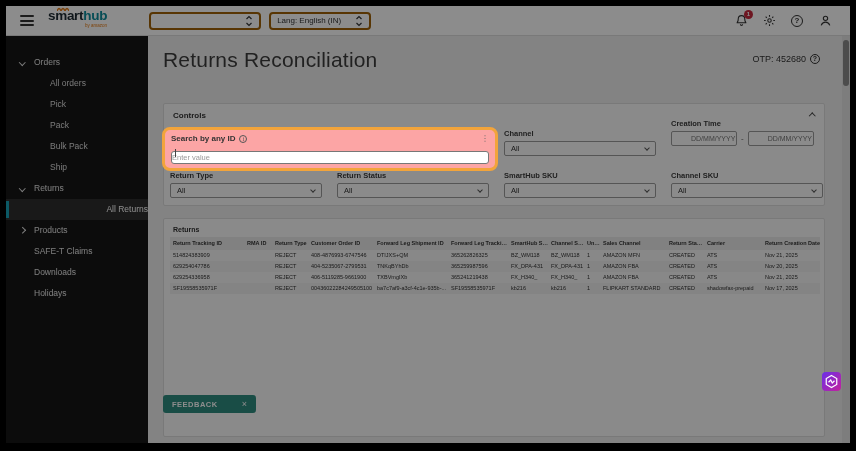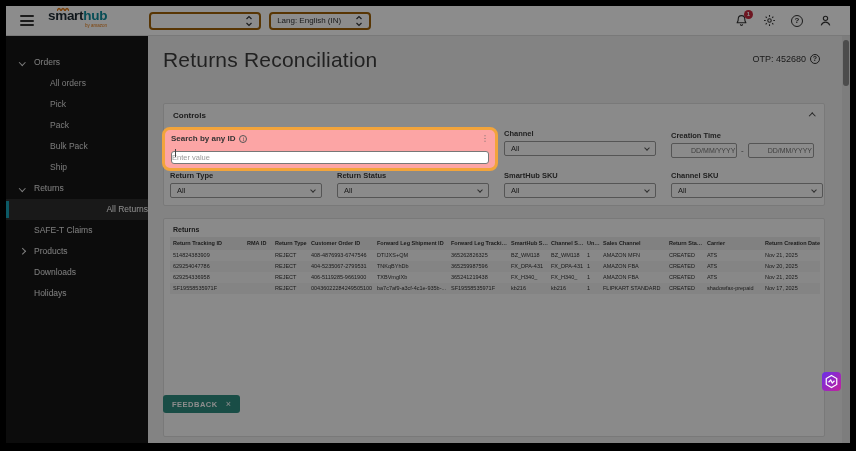--- a/index.html
+++ b/index.html
@@ -51,37 +51,37 @@
   .controls-card { left:15px; top:67px; width:662px; height:103px; }
   .card-header { position:absolute; left:9px; top:7px; font-size:8px; font-weight:bold; color:#333; }
   .collapse-chev { position:absolute; right:10px; top:10px; color:#444; cursor:pointer; }
 
   .flabel { font-size:7.5px; font-weight:bold; color:#3a3a3a; margin-bottom:3px; white-space:nowrap; }
   .select { width:152px; height:15px; border:1px solid #9c9c9c; border-radius:2px; background:#fdfdfd; display:flex; align-items:center; padding:0 6px; font-size:7.5px; color:#333; cursor:pointer; }
   .select .spacer { flex:1; }
   .select .chev { width:4px; height:4px; color:#555; margin-top:-2px; }
   .filter { position:absolute; }
   .f-ch { left:340px; top:25px; }
-  .f-ct { left:507px; top:27px; }
+  .f-ct { left:507px; top:15px; }
   .dates { display:flex; align-items:center; gap:4px; }
   .dateinput { width:66px; height:15px; border:1px solid #9c9c9c; border-radius:2px; background:#fdfdfd; font-size:7px; color:#9b9b9b; font-family:"Liberation Sans",sans-serif; padding-left:19px; }
   .dash { font-size:8px; color:#555; }
   .f-r2-0 { left:6px; top:67px; } .f-r2-1 { left:173px; top:67px; } .f-r2-2 { left:340px; top:67px; } .f-r2-3 { left:507px; top:67px; }
 
   
   .returns-card { left:15px; top:182px; width:662px; height:219px; }
   .table { position:absolute; left:6px; top:18px; width:650px; }
   .trow { display:flex; height:11px; line-height:11px; }
   .thead { height:13px; line-height:13px; background:#ececec; font-weight:bold; }
   .trow span { flex:none; padding-left:3px; overflow:hidden; white-space:nowrap; text-overflow:ellipsis; font-size:5.5px; color:#333; }
   .r-odd { background:#f8f8f8; } .r-even { background:#f0f0f0; }
   .c0{width:74px}.c1{width:28px}.c2{width:36px}.c3{width:66px}.c4{width:74px}.c5{width:60px}.c6{width:40px}.c7{width:36px}.c8{width:16px}.c9{width:66px}.c10{width:38px}.c11{width:58px}.c12{width:58px}
 
   
-  .feedback { position:absolute; left:157px; top:389px; height:18px; background:#2F8D80; border-radius:3px; color:#fff; display:flex; align-items:center; gap:8px; padding:0 9px; font-size:7.5px; font-weight:bold; letter-spacing:0.5px; cursor:pointer; z-index:1; }
+  .feedback { position:absolute; left:157px; top:389px; height:18px; background:#2F8D80; border-radius:3px; color:#fff; display:flex; align-items:center; gap:24px; padding:0 9px; font-size:7.5px; font-weight:bold; letter-spacing:0.5px; cursor:pointer; z-index:1; }
   .feedback .x { font-size:9px; font-weight:normal; cursor:pointer; }
 
   
   .scrollbar { position:absolute; right:0; top:30px; width:8px; height:407px; background:#e3e3e3; z-index:1; }
   .thumb { position:absolute; left:1px; top:4px; width:6px; height:46px; background:#8a8a8a; border-radius:3px; }
 
   
   .highlight { position:absolute; left:156px; top:121px; width:336px; height:44px; background:#fca5a5; border:3px solid #F2A43B; border-radius:8px; box-shadow:0 0 0 2000px rgba(0,0,0,0.45); z-index:40; padding:2px 6px; }
   .hl-row { display:flex; align-items:center; gap:4px; height:13px; }
   .hl-label { font-size:8px; font-weight:bold; color:#333; }
@@ -174,25 +174,25 @@
           <span>Ship</span>
         </div>
     <div class="sitem lvl1">
           <i class="chev down"></i>
           <span>Returns</span>
         </div>
     <div class="sitem lvl2 selected">
           <span>All Returns</span>
         </div>
     <div class="sitem lvl1">
-          <span>SAFE-T Claims</span>
-        </div>
-    <div class="sitem lvl1">
           <i class="chev right"></i>
           <span>Products</span>
+        </div>
+    <div class="sitem lvl1">
+          <span>SAFE-T Claims</span>
         </div>
     <div class="sitem lvl1">
           <span>Downloads</span>
         </div>
     <div class="sitem lvl1">
           <span>Holidays</span>
         </div>
   </div>
 
   <div class="main">

